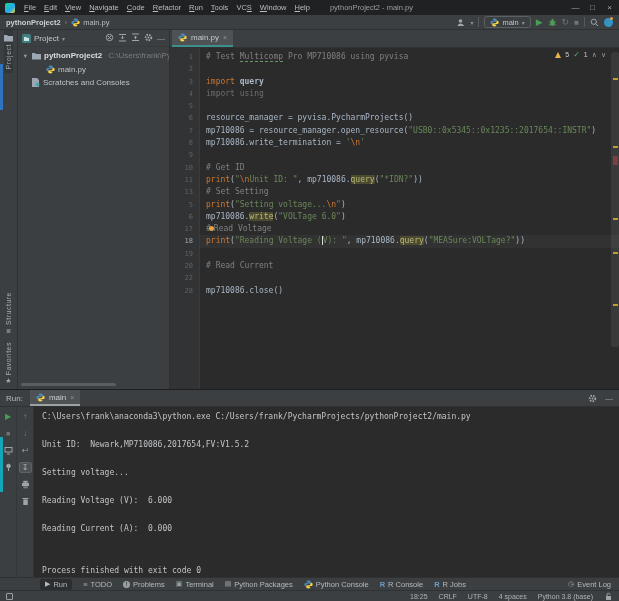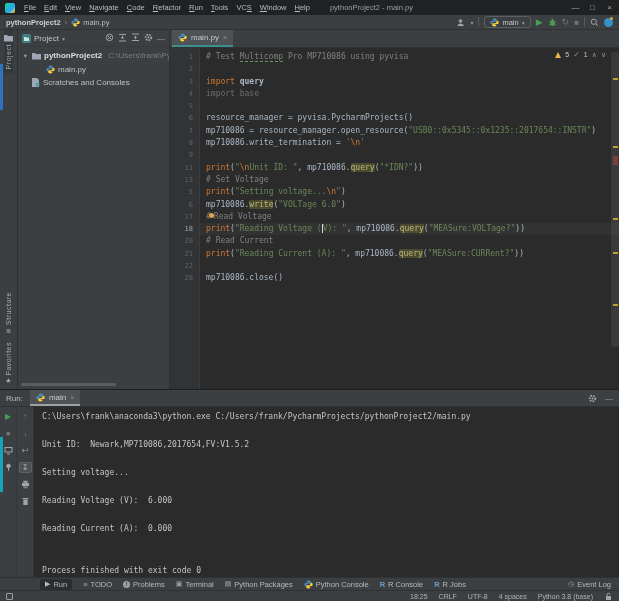--- a/index.html
+++ b/index.html
@@ -277,21 +277,21 @@
             <div class="code-line">
               <div class="g">2</div>
               <div class="code"></div>
             </div>
             <div class="code-line">
               <div class="g">3</div>
               <div class="code"><span class="c-kw">import </span><span class="c-bold">query</span></div>
             </div>
             <div class="code-line">
               <div class="g">4</div>
-              <div class="code"><span class="c-gray">import base</span></div>
+              <div class="code"><span class="c-gray">import using</span></div>
             </div>
             <div class="code-line">
               <div class="g">5</div>
               <div class="code"></div>
             </div>
             <div class="code-line">
               <div class="g">6</div>
               <div class="code"><span class="c-plain">resource_manager = pyvisa.PycharmProjects()</span></div>
             </div>
             <div class="code-line">
@@ -300,50 +300,54 @@
             </div>
             <div class="code-line">
               <div class="g">8</div>
               <div class="code"><span class="c-plain">mp710086.write_termination = </span><span class="c-str">'</span><span class="c-esc">\n</span><span class="c-str">'</span></div>
             </div>
             <div class="code-line">
               <div class="g">9</div>
               <div class="code"></div>
             </div>
             <div class="code-line">
+              <div class="g">10</div>
+              <div class="code"><span class="c-com"># Get ID</span></div>
+            </div>
+            <div class="code-line">
               <div class="g">11</div>
               <div class="code"><span class="c-kw">print</span><span class="c-plain">(</span><span class="c-str">"</span><span class="c-esc">\n</span><span class="c-str">Unit ID: "</span><span class="c-plain">, mp710086.</span><span class="c-hl">query</span><span class="c-plain">(</span><span class="c-str">"*IDN?"</span><span class="c-plain">))</span></div>
             </div>
             <div class="code-line">
               <div class="g">13</div>
-              <div class="code"><span class="c-com"># Set Voltage</span></div>
+              <div class="code"><span class="c-com"># Set Setting</span></div>
             </div>
             <div class="code-line">
               <div class="g">5</div>
               <div class="code"><span class="c-kw">print</span><span class="c-plain">(</span><span class="c-str">"Setting voltage...</span><span class="c-esc">\n</span><span class="c-str">"</span><span class="c-plain">)</span></div>
             </div>
             <div class="code-line">
               <div class="g">6</div>
               <div class="code"><span class="c-plain">mp710086.</span><span class="c-hl">write</span><span class="c-plain">(</span><span class="c-str">"VOLTage 6.0"</span><span class="c-plain">)</span></div>
             </div>
             <div class="code-line">
               <div class="g">17</div>
               <div class="code"><span class="c-com">#</span><span class="c-dot"></span><span class="c-com">Read Voltage</span></div>
             </div>
             <div class="code-line">
               <div class="g cur">18</div>
               <div class="code bg-current"><span class="c-kw">print</span><span class="c-plain">(</span><span class="c-str">"Reading Voltage (</span><span class="c-caret"></span><span class="c-str">V): "</span><span class="c-plain">, mp710086.</span><span class="c-hl">query</span><span class="c-plain">(</span><span class="c-str">"MEASure:VOLTage?"</span><span class="c-plain">))</span></div>
             </div>
             <div class="code-line">
+              <div class="g">19</div>
+              <div class="code"></div>
+            </div>
+            <div class="code-line">
               <div class="g">20</div>
               <div class="code"><span class="c-com"># Read Current</span></div>
-            </div>
-            <div class="code-line">
-              <div class="g">21</div>
-              <div class="code"><span class="c-kw">print</span><span class="c-plain">(</span><span class="c-str">"Reading Current (A): "</span><span class="c-plain">, mp710086.</span><span class="c-hl">query</span><span class="c-plain">(</span><span class="c-str">"MEASure:CURRent?"</span><span class="c-plain">))</span></div>
             </div>
             <div class="code-line">
               <div class="g">22</div>
               <div class="code"></div>
             </div>
             <div class="code-line">
               <div class="g">28</div>
               <div class="code"><span class="c-plain">mp710086.close()</span></div>
             </div>
           </div>

